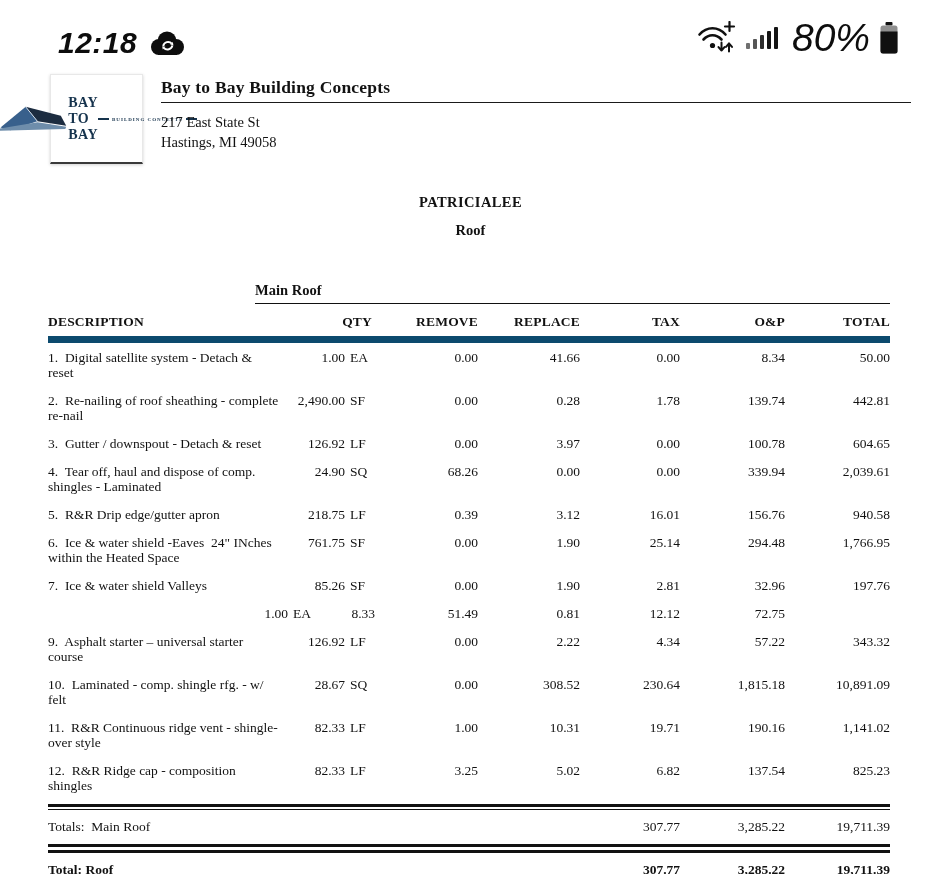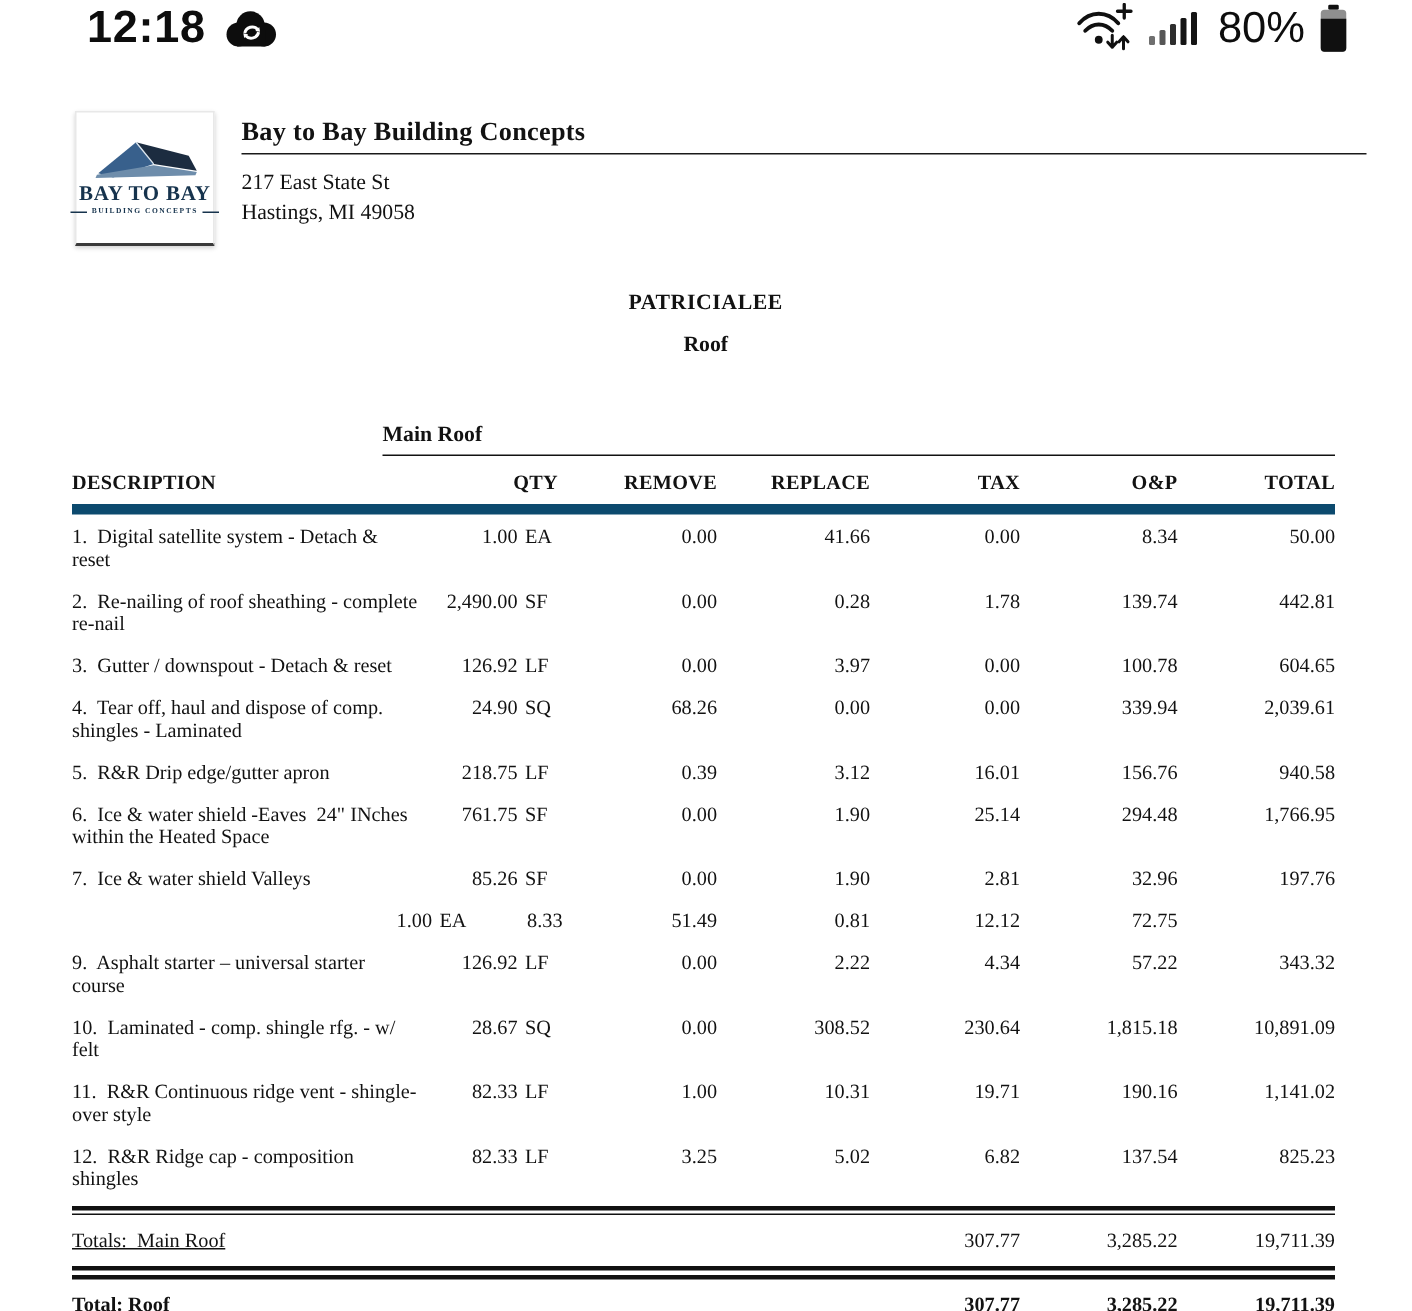--- a/index.html
+++ b/index.html
@@ -1,31 +1,31 @@
 <!DOCTYPE html>
 <html><head>
 <meta charset="utf-8">
 <style>
   html,body { margin:0; padding:0; }
   body { width:941px; height:874px; background:#ffffff; overflow:hidden;
          font-family:"Liberation Serif", serif; color:#121212; }
 
   
-  .statusbar { height:58px; display:flex; align-items:flex-start; justify-content:space-between;
-               padding:2px 42px 0 58px; font-family:"Liberation Sans", sans-serif; }
+  .statusbar { height:58px; display:flex; align-items:flex-end; justify-content:space-between;
+               padding:2px 42px 0 58px; font-family:"Liberation Sans", sans-serif;font-style:italic; }
   .sb-left { display:flex; align-items:center; gap:12px; }
   .sb-right { display:flex; align-items:center; gap:9px; }
   .sb-time { font-size:30px; font-weight:600; color:#0d0d0d; letter-spacing:.5px; }
-  .sb-batt-pct { font-size:29px; font-weight:500; color:#0d0d0d; margin-left:4px; }
+  .sb-batt-pct { font-size:39px; font-weight:500; color:#0d0d0d; margin-left:4px; }
 
   
   .letterhead { display:flex; margin:14px 0 0 50px; }
   .logo-box { width:91px; height:87px; background:#ffffff; border:1px solid #e8e8e8;
               border-bottom:2px solid #3a3a3a; box-shadow:0 1px 3px rgba(0,0,0,.18);
-              display:flex; flex-direction:column; align-items:center; justify-content:center; }
+              display:flex; align-items:center; justify-content:center; }
   .logo-title { font-size:14px; font-weight:bold; color:#16334d; letter-spacing:.5px; margin-top:1px; }
   .logo-sub { display:flex; align-items:center; gap:3px; margin-top:1px; color:#16334d; }
   .logo-sub .dash { width:11px; height:1.5px; background:#16334d; }
   .logo-sub .txt { font-size:5px; font-weight:bold; letter-spacing:1px; white-space:nowrap; }
   .company-info { margin-left:18px; width:750px; }
   .company-name { font-size:17.5px; font-weight:bold; padding-top:3px; letter-spacing:.2px; }
   .name-rule { border-bottom:1.6px solid #1a1a1a; margin-top:4px; }
   .addr { font-size:14.5px; line-height:20px; margin-top:9px; }
 
   
@@ -41,21 +41,21 @@
           font-size:13.5px; line-height:15px; }
   .thead { border-bottom:7px solid #0c4a6e; padding:10px 0 7px 0; font-weight:bold; letter-spacing:.2px; }
   .num { text-align:right; }
   .c-qtyhead { grid-column:2 / 4; text-align:right; padding-right:3px; }
   .c-unit { padding-left:5px; }
   .c-desc { white-space:pre-wrap; padding-right:8px; }
   .line-item { padding:6.5px 0; }
   .dbl-line  { margin-top:5px; height:2px; border-top:3px solid #111; border-bottom:1.6px solid #111; }
   .dbl-thick { height:2.5px; border-top:3px solid #111; border-bottom:3px solid #111; }
   .totals-row { padding:9px 0 10px 0; }
-  .t-label { grid-column:1 / 6; white-space:pre-wrap;text-decoration:underline; }
+  .t-label { grid-column:1 / 6; white-space:pre-wrap; }
   .grand { font-weight:bold; }
 
   svg { display:block; }
 </style>
 </head>
 <body>
 
 <div class="page">
 
   <div class="statusbar">

